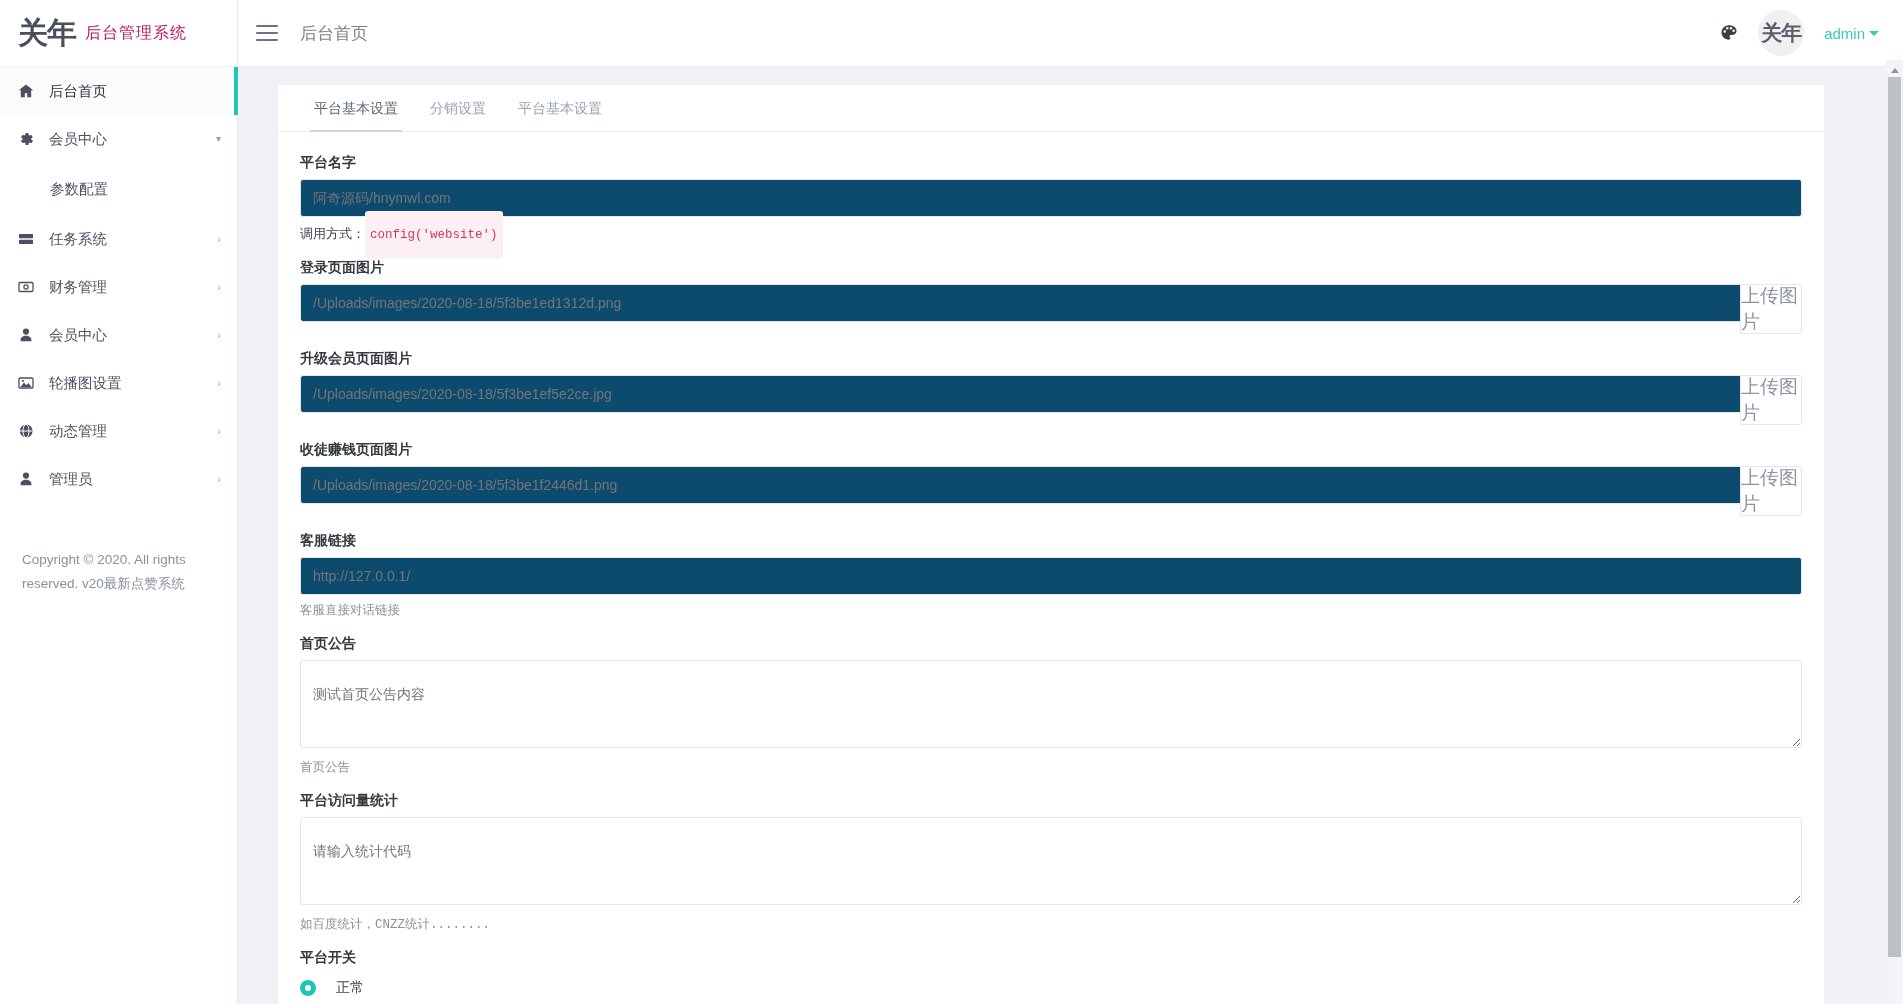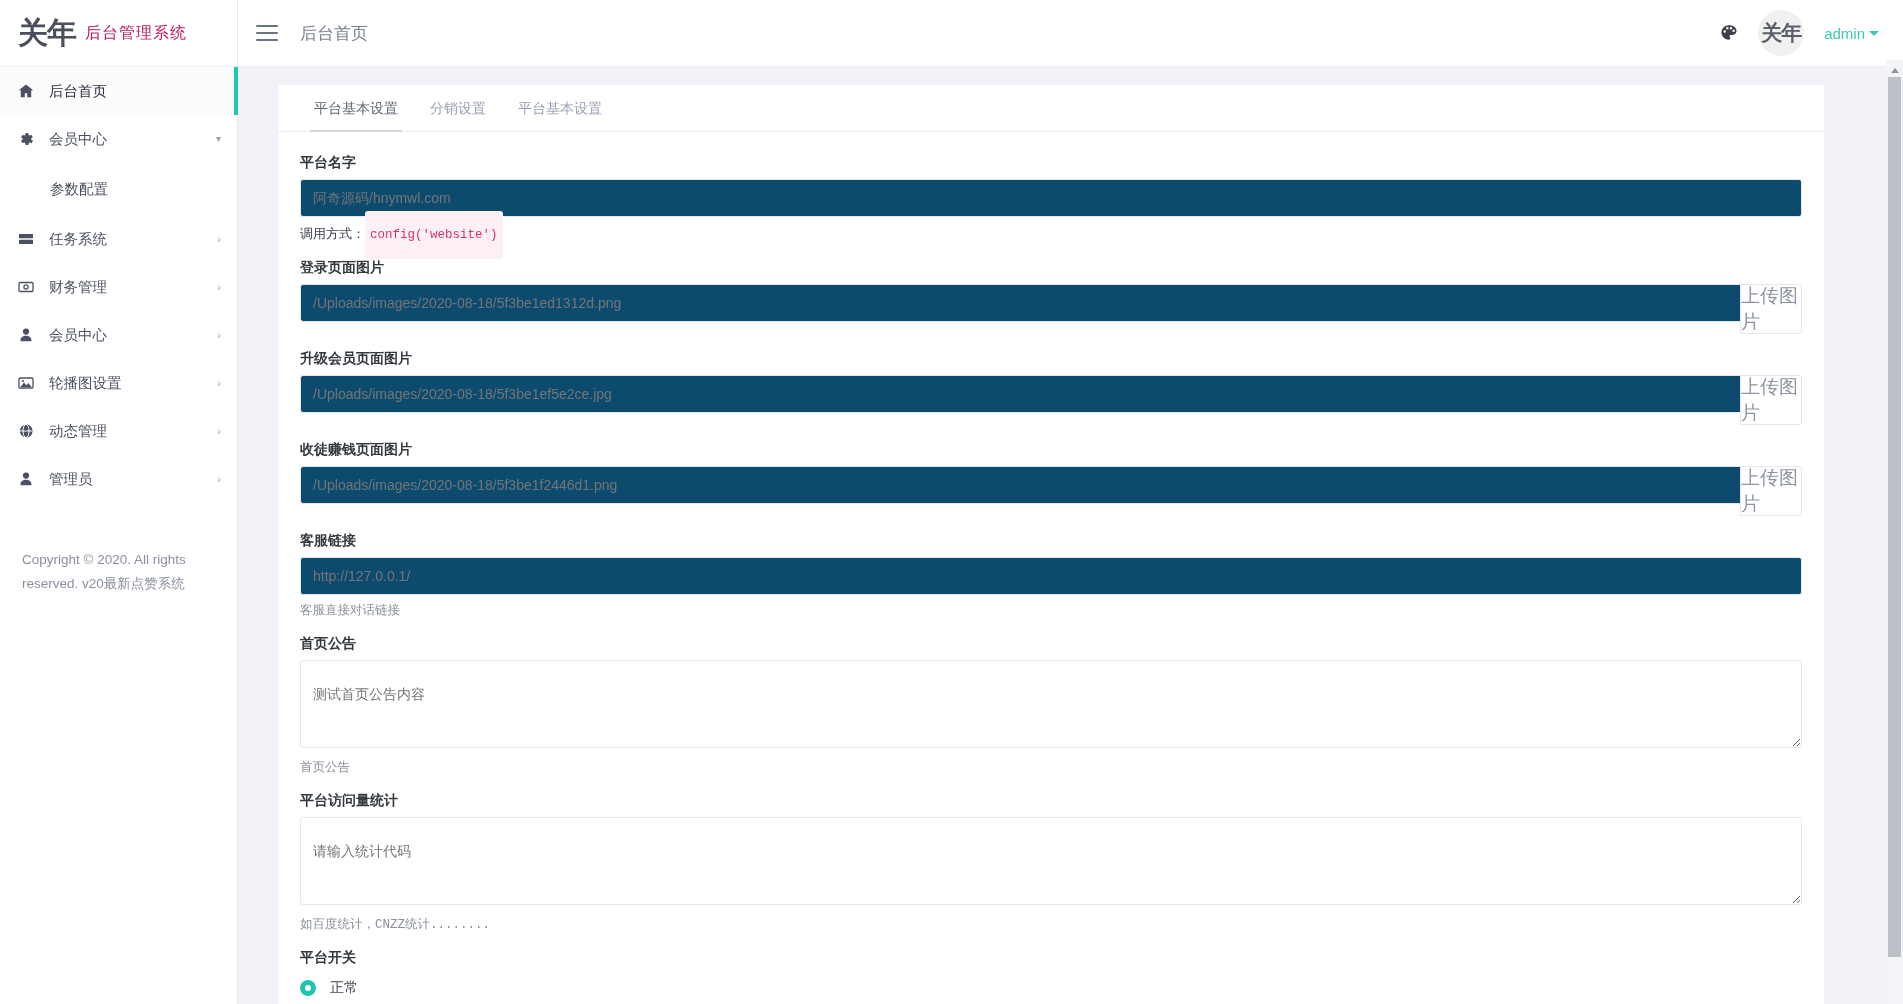--- a/index.html
+++ b/index.html
@@ -192,21 +192,21 @@
     font-family: "Liberation Sans", sans-serif;
   }
   .textarea::after {
     content: ""; position: absolute; right: 2px; bottom: 2px;
     width: 0; height: 0;
     border-left: 7px solid transparent;
     border-bottom: 7px solid #c9ced6;
   }
   .radio-row {
     display: flex; align-items: center;
-    height: 28px; margin-top: 2px;
+    height: 28px; margin-top: 2px; gap: 6px;
   }
   .radio {
     width: 16px; height: 16px; border-radius: 50%;
     border: 1px solid #cfd4dd; background: #fff;
     margin-right: 14px;
     flex: 0 0 16px;
     cursor: pointer;
   }
   .radio.checked {
     border: none;

